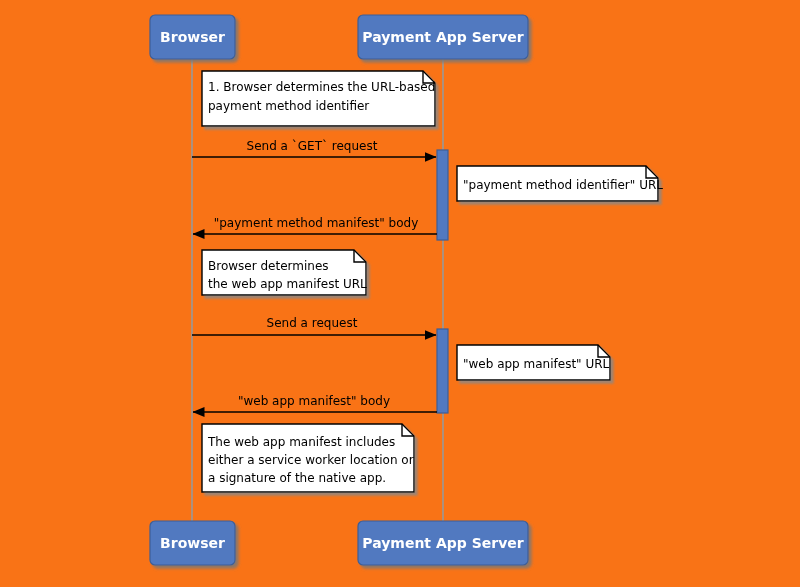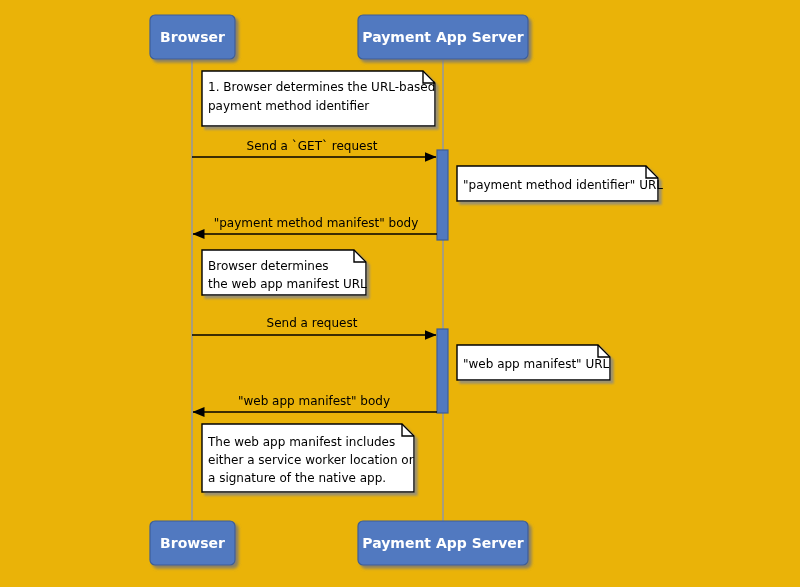--- a/index.html
+++ b/index.html
@@ -10,21 +10,21 @@
   body {
     width: 800px;
     height: 587px;
     font-family: "DejaVu Sans", sans-serif;
     overflow: hidden;
   }
   #diagram-root {
     position: relative;
     width: 800px;
     height: 587px;
-    background: #eab308;
+    background: #f97316;
   }
   svg.layer {
     position: absolute;
     left: 0;
     top: 0;
     width: 800px;
     height: 587px;
   }
   .note-text {
     font-family: "DejaVu Sans", sans-serif;

